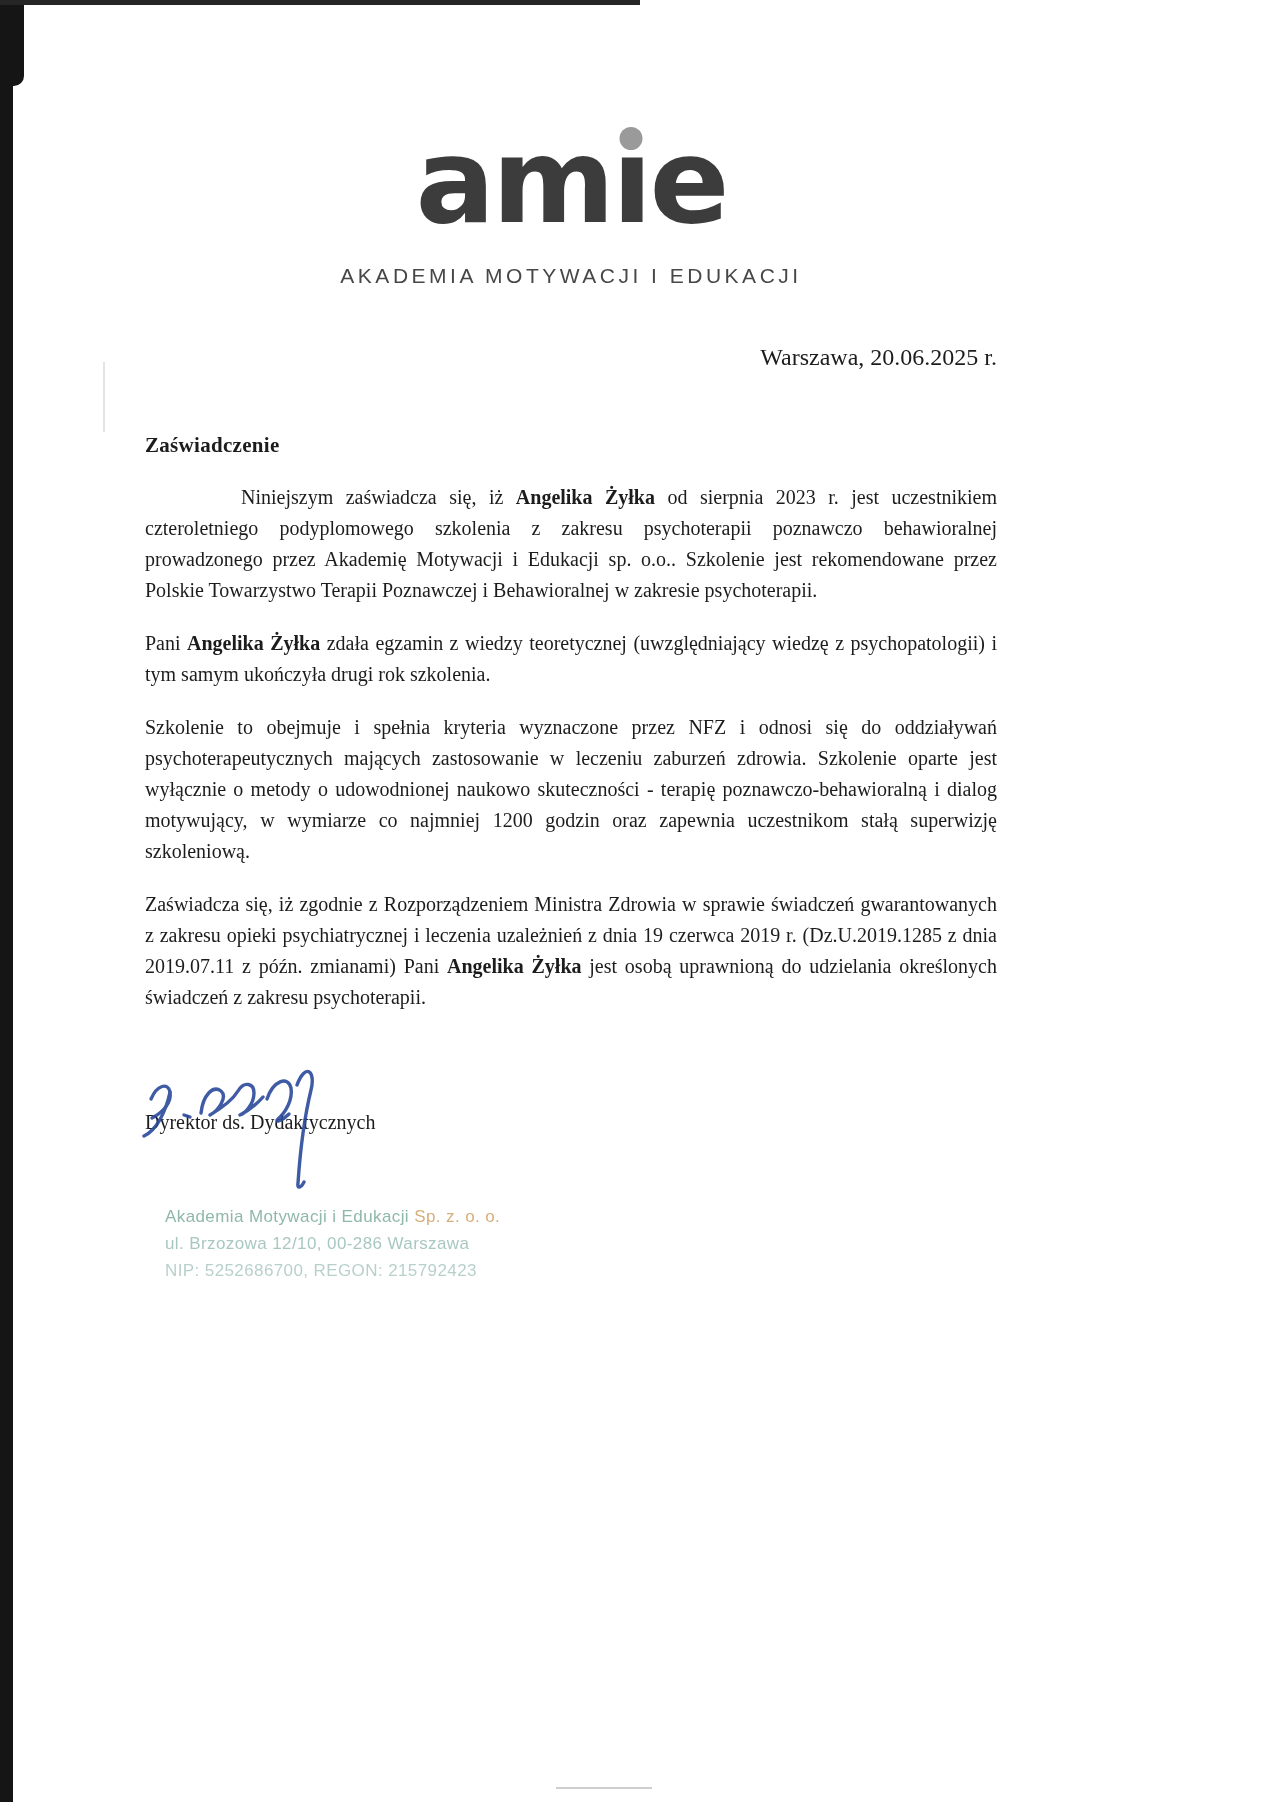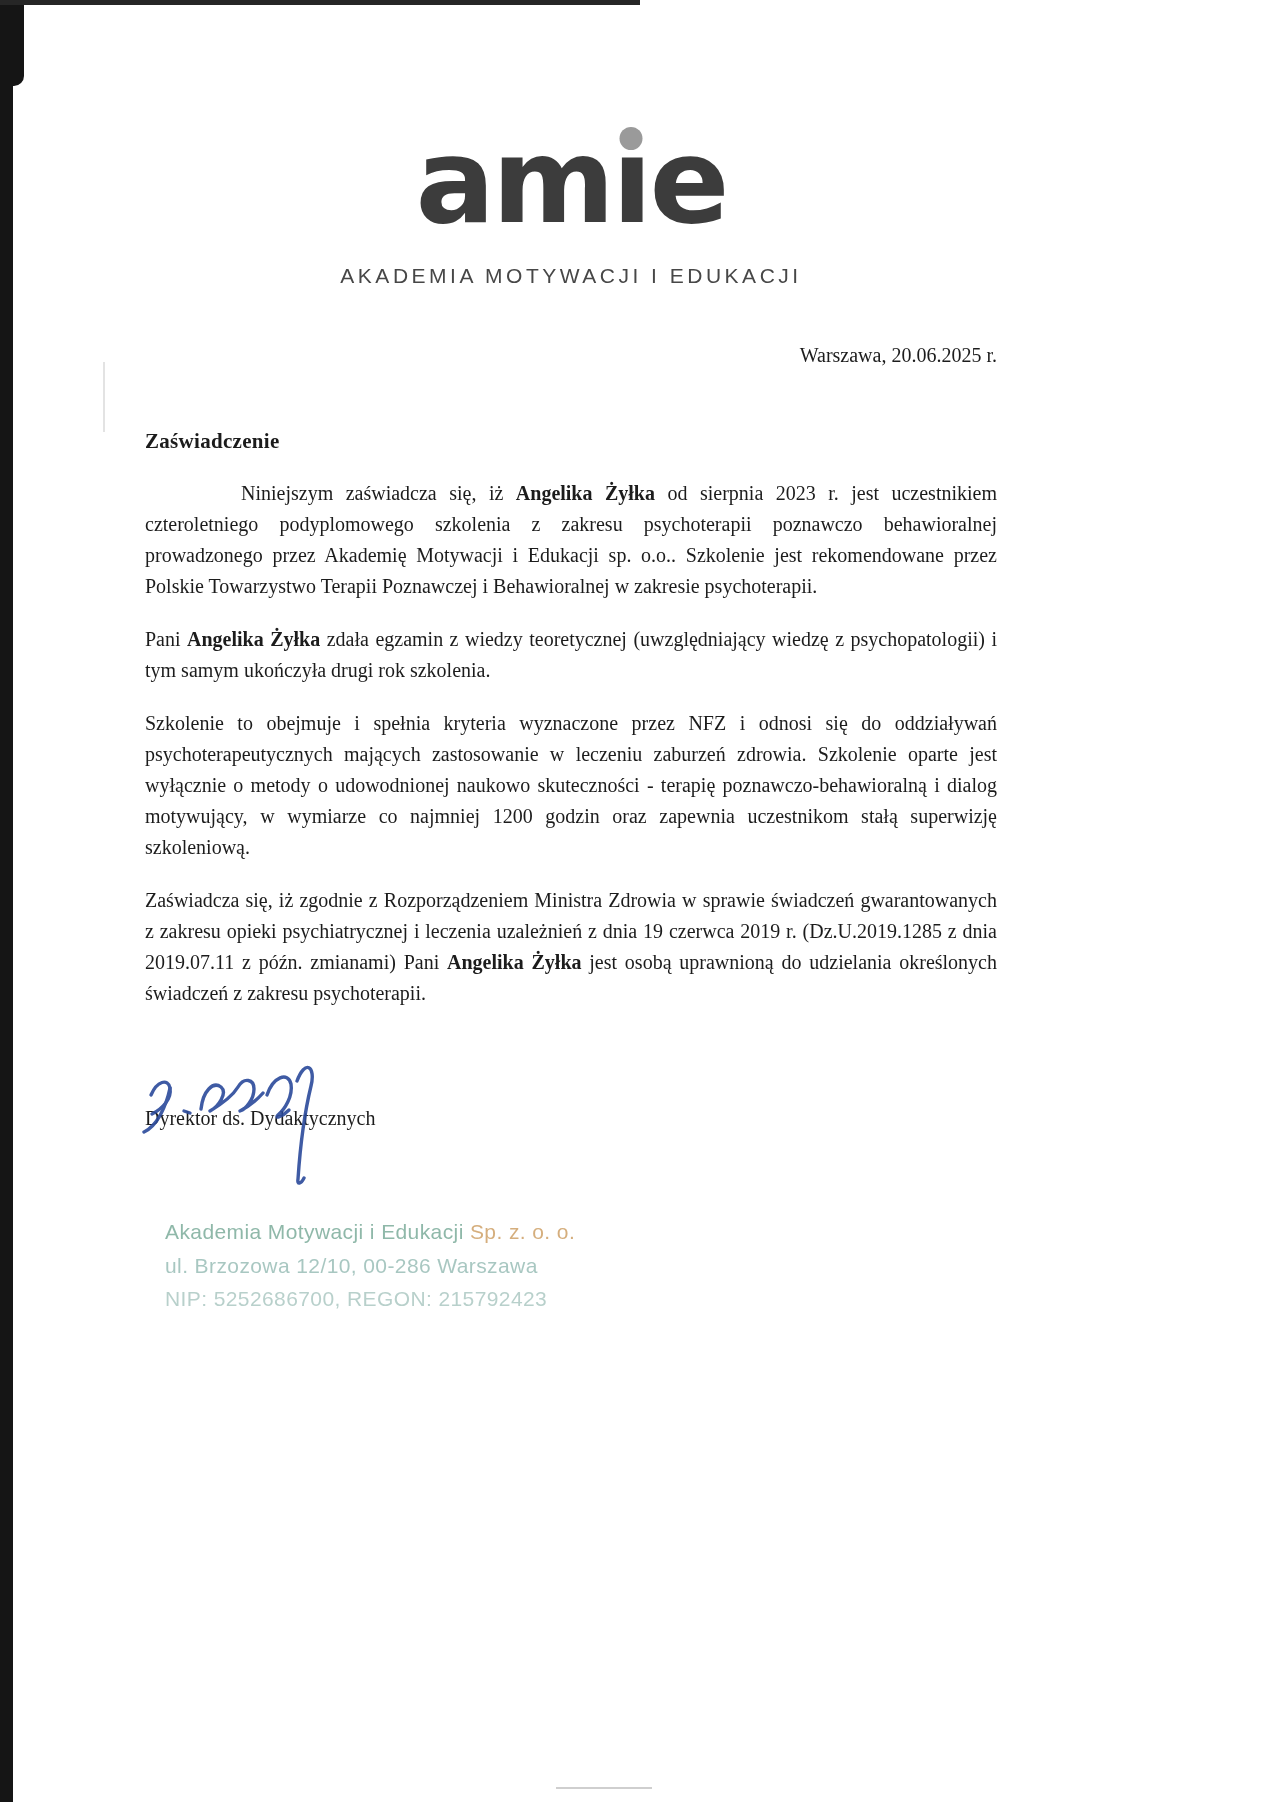--- a/index.html
+++ b/index.html
@@ -32,43 +32,43 @@
   .idot{
     position:absolute;top:5px;left:50%;transform:translateX(-50%);
     width:23px;height:23px;border-radius:50%;background:#9a9a9a;
   }
   .logo-subtitle{
     margin-top:14px;
     font-family:"Liberation Sans", sans-serif;
     font-size:21px;letter-spacing:3.5px;color:#474747;
   }
 
-  .dateline{margin-top:56px;text-align:right;font-size:20px;}
+  .dateline{margin-top:56px;text-align:right;font-size:24px;}
 
   .doc-title{margin-top:62px;text-align:left;font-size:21px;font-weight:bold;letter-spacing:0.3px;}
 
   p.body-par{
     margin:22px 0 0 0;
     font-size:20px;line-height:1.55;
     text-align:justify;
   }
   p.first{margin-top:24px;text-indent:96px;}
   .bname{font-weight:bold;}
 
   
   .sig-block{position:relative;margin-top:44px;height:140px;}
   .sig-name{font-size:20px;}
   .sig-role{position:absolute;left:0;top:54px;font-size:20px;}
   .sig-svg{position:absolute;left:-10px;top:0;pointer-events:none;}
 
   
   .stamp{
-    margin-left:20px;margin-top:22px;
+    margin-left:20px;margin-top:6px;
     font-family:"Liberation Sans", sans-serif;
-    font-size:21px;line-height:1.6;letter-spacing:0.4px;
+    font-size:17px;line-height:1.6;letter-spacing:0.4px;
     filter:blur(0.4px);
   }
   .stamp-l1{color:rgba(105,160,140,0.75);}
   .stamp-l1-suffix{color:rgba(195,140,70,0.7);}
   .stamp-l2{color:rgba(115,165,155,0.62);}
   .stamp-l3{color:rgba(125,170,160,0.55);}
 </style>
 </head>
 <body>
 

